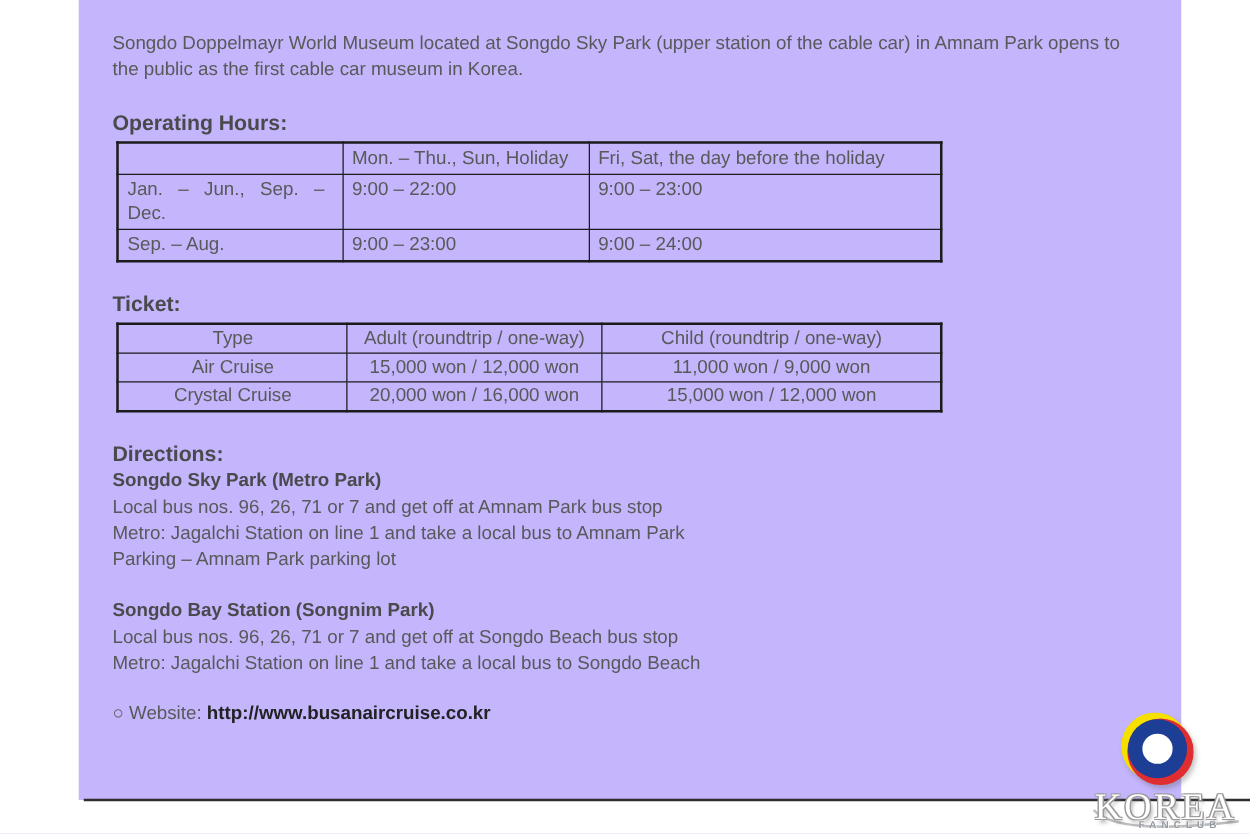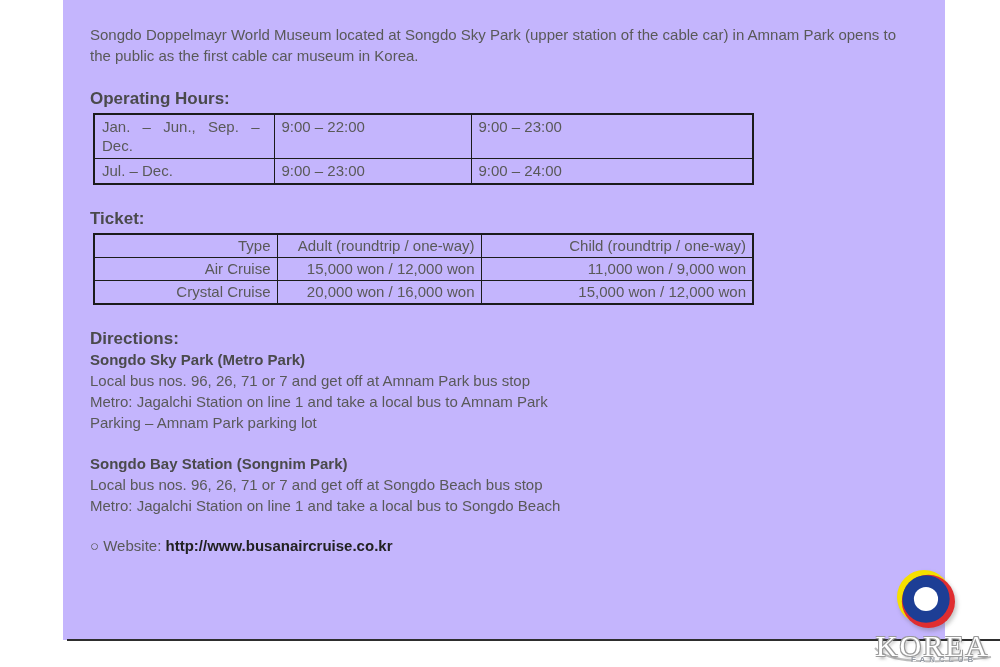--- a/index.html
+++ b/index.html
@@ -44,21 +44,21 @@
     border: 1px solid #1b1b1b;
     vertical-align: top;
     color: #595959;
     font-size: 15px;
     line-height: 19px;
   }
   table.op-table td { padding: 2px 14px 3px 7px; text-align: justify; }
   table.op-table .c1 { width: 180px; }
   table.op-table .c2 { width: 197px; }
   table.op-table .c3 { width: 282px; }
-  table.ticket-table td { padding: 1px 6px 2px 7px; text-align: right; }
+  table.ticket-table td { padding: 1px 6px 2px 7px; text-align: center; }
   table.ticket-table .c1 { width: 183px; }
   table.ticket-table .c2 { width: 204px; }
   table.ticket-table .c3 { width: 272px; }
 
   .dir-heading { font-weight: bold; color: #4a4a4c; }
   .dir-line { color: #595959; }
   .mt-section2 { margin-top: 20px; }
   .contact-block { margin-top: 19px; }
   .website-url { color: #222222; font-weight: bold; }
 
@@ -121,26 +121,31 @@
     <div class="section-title mt-op-title">Operating Hours:</div>
 
     <table class="doc-table op-table">
       <colgroup>
           <col class="c1">
           <col class="c2">
           <col class="c3">
         </colgroup>
       <tbody>
         <tr>
+          <td class="c1"></td>
+          <td class="c2">Mon. – Thu., Sun, Holiday</td>
+          <td class="c3">Fri, Sat, the day before the holiday</td>
+        </tr>
+        <tr>
           <td class="c1">Jan. – Jun., Sep. – Dec.</td>
           <td class="c2">9:00 – 22:00</td>
           <td class="c3">9:00 – 23:00</td>
         </tr>
         <tr>
-          <td class="c1">Jul. – Dec.</td>
+          <td class="c1">Sep. – Aug.</td>
           <td class="c2">9:00 – 23:00</td>
           <td class="c3">9:00 – 24:00</td>
         </tr>
       </tbody>
     </table>
 
     <div class="section-title mt-ticket-title">Ticket:</div>
 
     <table class="doc-table ticket-table">
       <colgroup>

